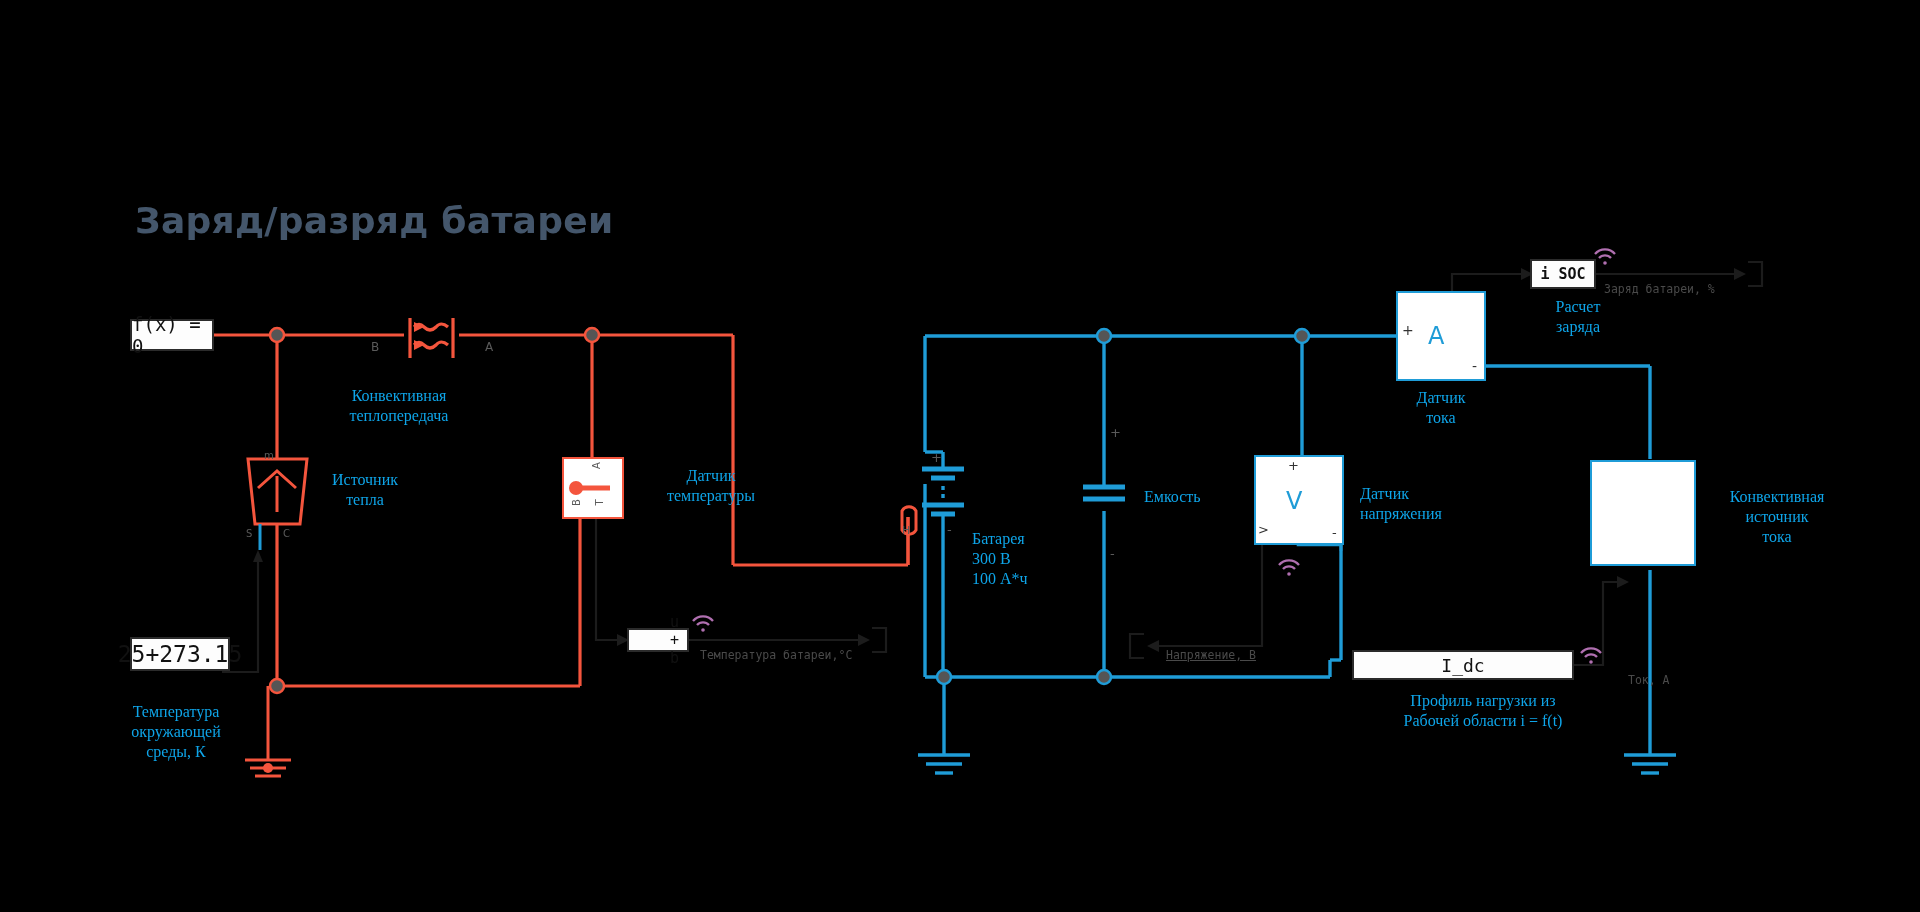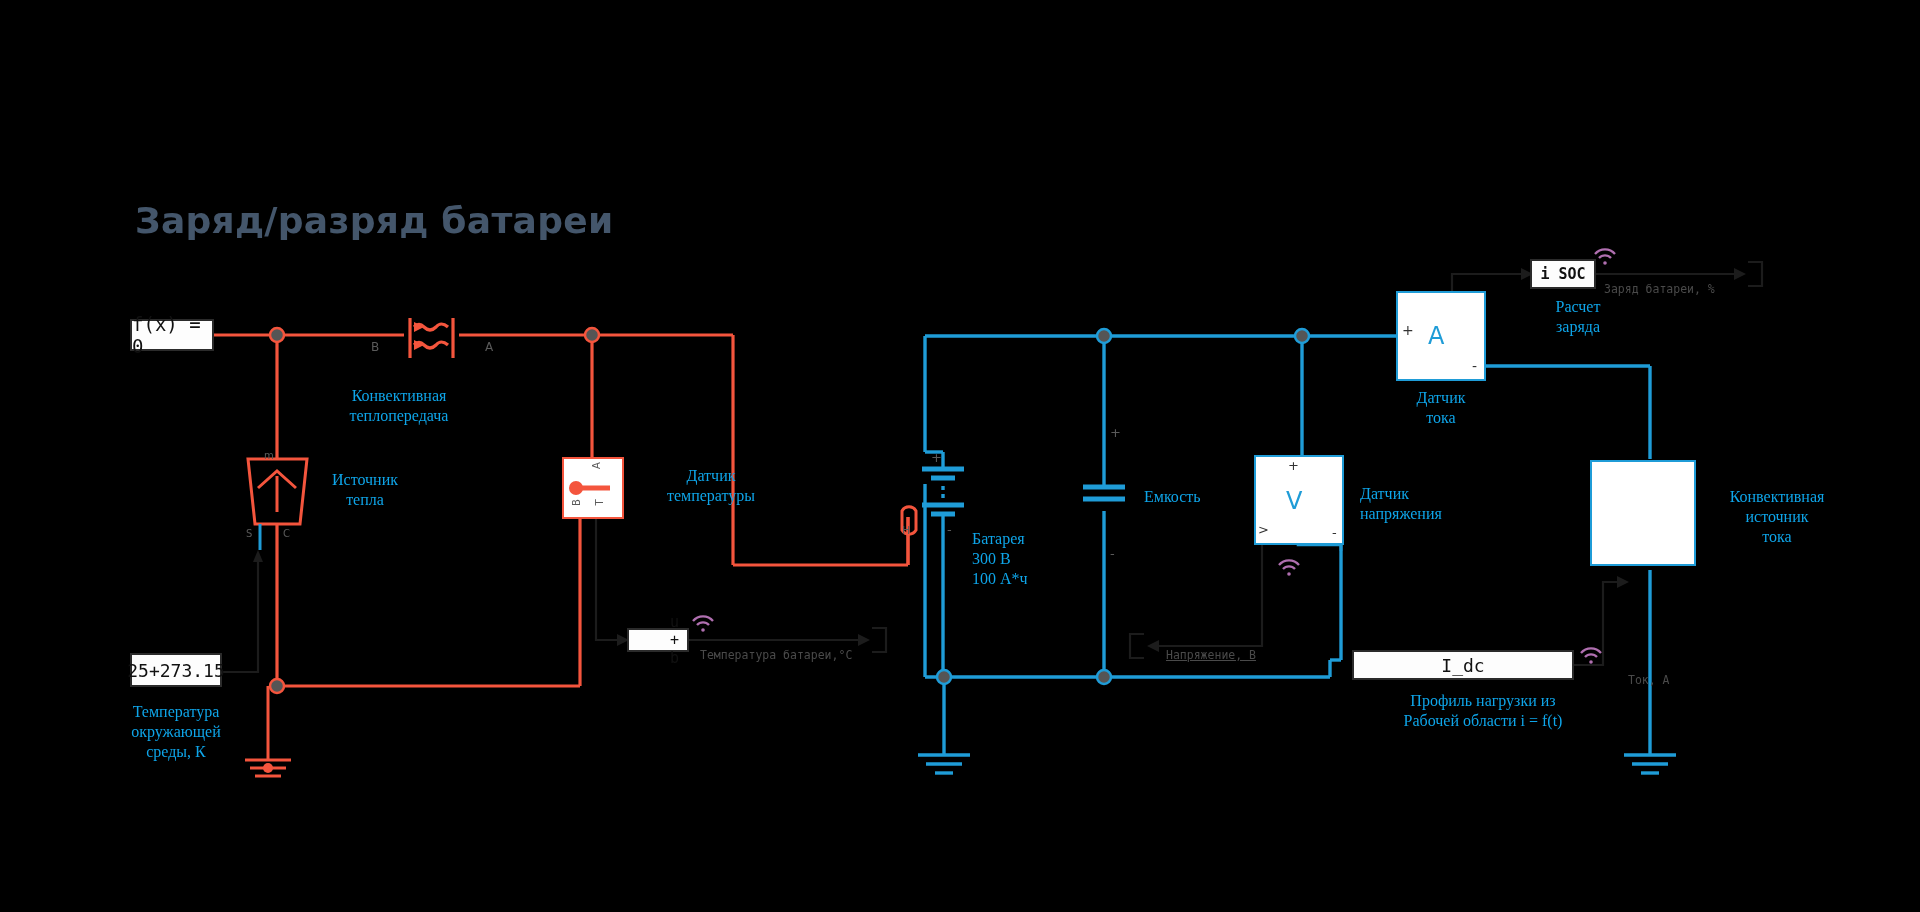--- a/index.html
+++ b/index.html
@@ -205,21 +205,21 @@
       <path d="M872,628 L886,628 L886,652 L872,652"></path>
       <path d="M1144,634 L1130,634 L1130,658 L1144,658"></path>
       <path d="M1748,262 L1762,262 L1762,286 L1748,286"></path>
     </g>
   </svg>
 
   <div class="ttl" style="left:135px;top:200px;">Заряд/разряд батареи</div>
 
   <div class="blk" style="left:130px;top:319px;width:84px;height:32px;">f(x) = 0</div>
 
-  <div class="blk" style="left:130px;top:653px;width:92px;height:34px;font-size:18px;">25+273.15</div>
+  <div class="blk" style="left:130px;top:637px;width:100px;height:34px;font-size:23px;">25+273.15</div>
   <div class="cap" style="left:100px;top:702px;width:152px;">Температура
 окружающей
 среды, К</div>
 
   <div class="cap" style="left:304px;top:386px;width:190px;">Конвективная
 теплопередача</div>
   <div class="port" style="left:371px;top:340px;">B</div>
   <div class="port" style="left:485px;top:340px;">A</div>
 
   <div class="cap" style="left:300px;top:470px;width:130px;">Источник

